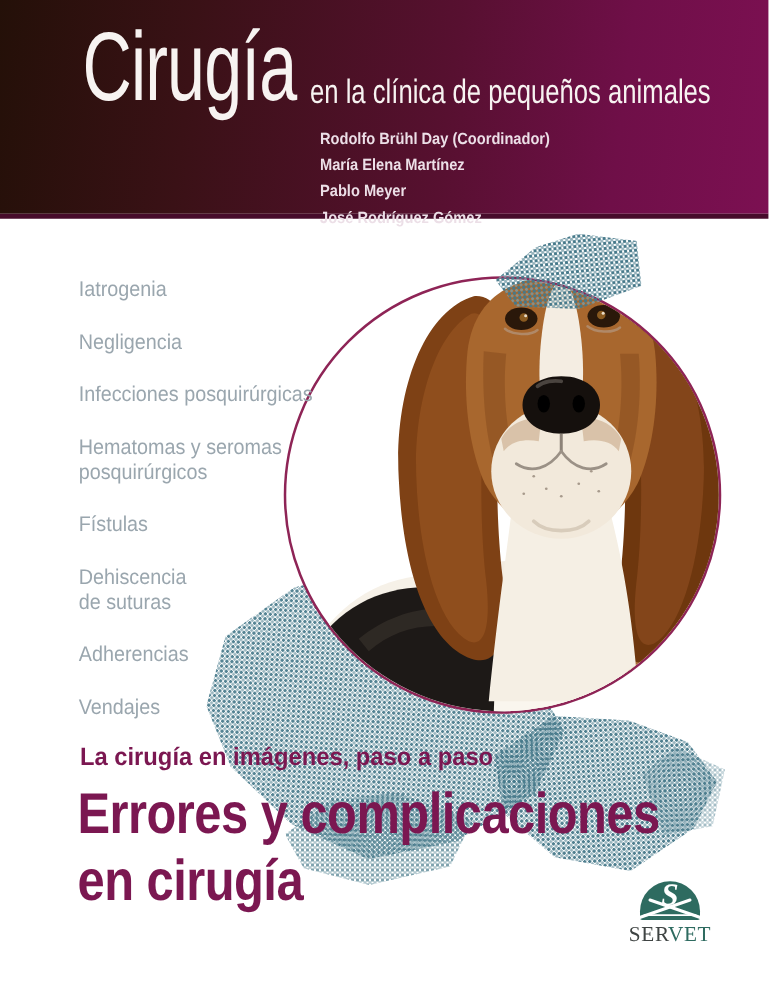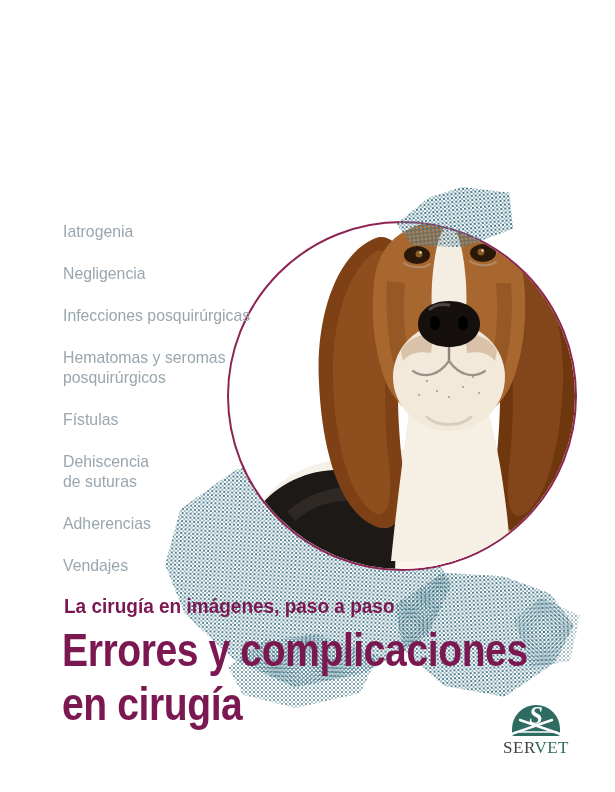--- a/index.html
+++ b/index.html
@@ -90,20 +90,30 @@
     letter-spacing:-.5px;
   }
   
   .publisher{position:absolute;left:494px;top:689px;width:84px;height:70px;z-index:4;}
 </style>
 </head>
 <body>
 
 <div class="cover">
 
+  <div class="header">
+    <span class="main-title">Cirugía</span>
+    <span class="subtitle">en la clínica de pequeños animales</span>
+    <div class="authors">
+      <div>Rodolfo Brühl Day (Coordinador)</div>
+      <div>María Elena Martínez</div>
+      <div>Pablo Meyer</div>
+      <div>José Rodríguez Gómez</div>
+    </div>
+  </div>
 
   <div class="dots p-left"></div>
   <div class="dots p-left-2"></div>
   <div class="dots p-right"></div>
   <div class="dots p-right-2"></div>
 
   <ul class="topics">
     <li>Iatrogenia</li>
     <li>Negligencia</li>
     <li>Infecciones posquirúrgicas</li>

